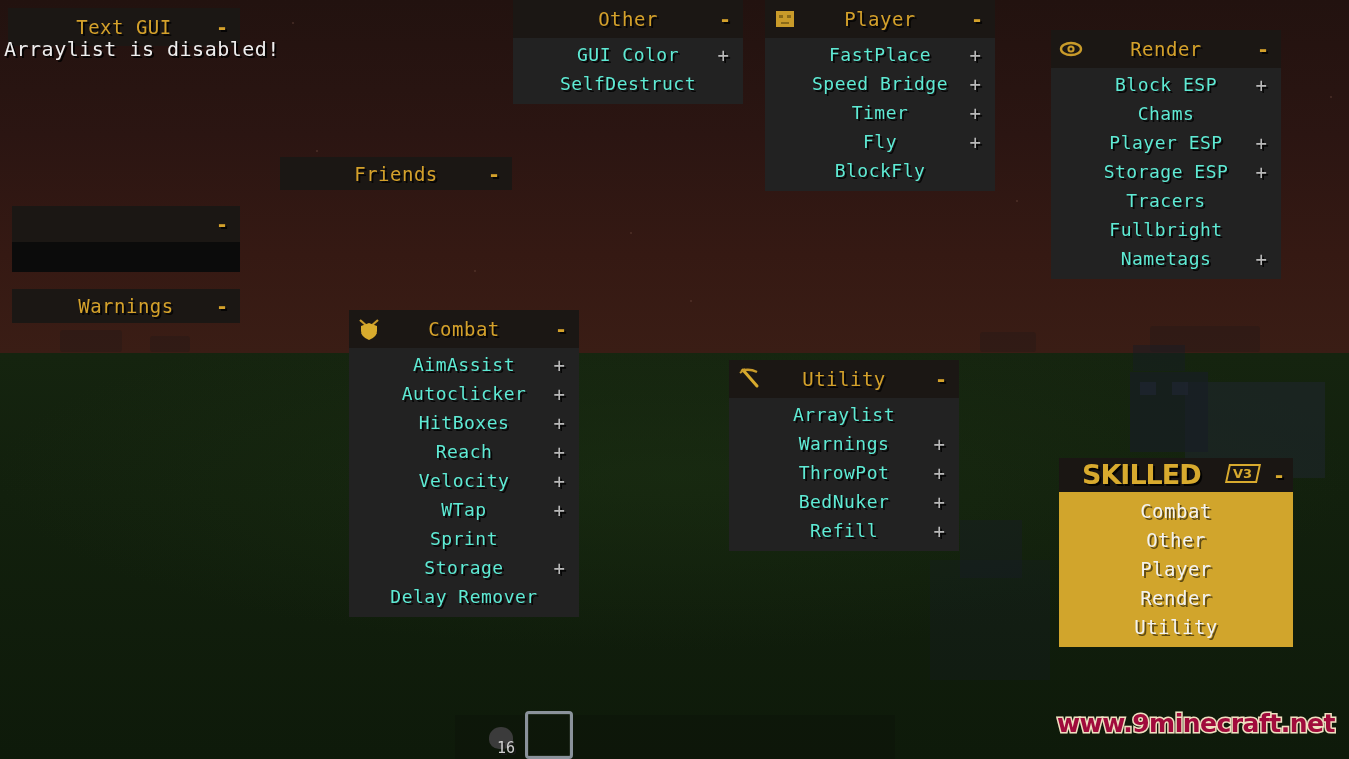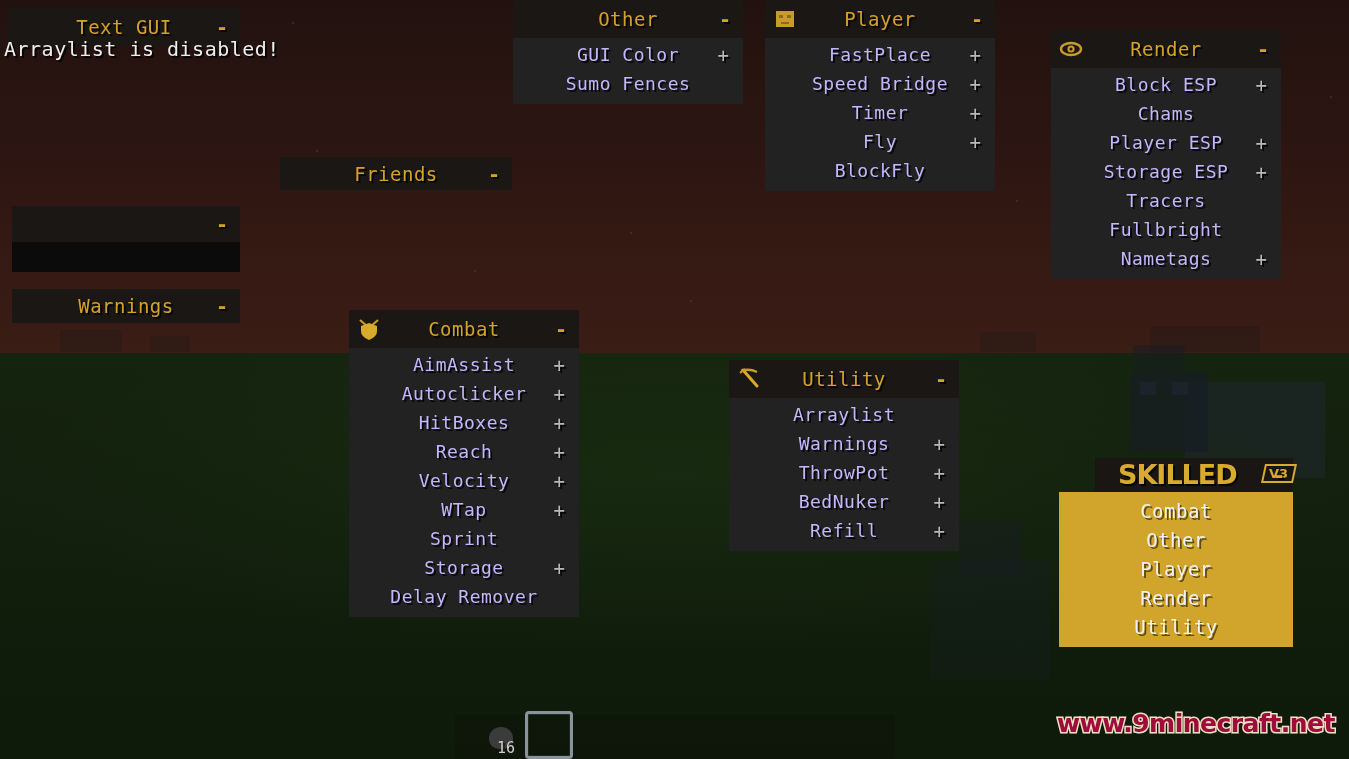--- a/index.html
+++ b/index.html
@@ -75,21 +75,21 @@
   .p-icon {
     position:absolute; left:8px; top:50%; transform:translateY(-50%);
     width:24px; height:24px;
   }
   .p-body { background:#222222; padding:2px 0 6px 0; }
   .p-row {
     position:relative; height:29px;
     display:flex; align-items:center; justify-content:center;
   }
   .p-row .p-label {
-    color:#c4b5fd; font-size:18px; letter-spacing:.5px;
+    color:#5eead4; font-size:18px; letter-spacing:.5px;
     font-family:"DejaVu Sans Mono", monospace;
     text-shadow:2px 2px 0 rgba(0,0,0,.8);
   }
   .p-row .p-plus {
     position:absolute; right:14px; top:50%; transform:translateY(-50%);
     color:#b9b9b9; font-size:19px; line-height:1;
     text-shadow:2px 2px 0 rgba(0,0,0,.8);
   }
 
   
@@ -98,21 +98,21 @@
     font-family:"DejaVu Sans Mono", monospace;
     text-shadow:2px 2px 0 rgba(0,0,0,.85);
     white-space:nowrap;
   }
   .empty-body { background:#0b0b0b; }
 
   
   #skilled { position:absolute; left:1059px; top:458px; width:234px; }
   .sk-head {
     height:34px; background:#1a1613; position:relative;
-    display:flex; align-items:center;margin-left:36px;
+    display:flex; align-items:center;
   }
   .sk-logo {
     position:absolute; left:23px; top:1px;
     font-family:"DejaVu Sans", sans-serif;
     font-weight:bold; font-size:27px; letter-spacing:-1px;
     color:#d8aa2e;
     text-shadow:2px 2px 0 rgba(0,0,0,.85);
   }
   .sk-v3 {
     position:absolute; left:168px; top:6px;
@@ -223,21 +223,21 @@
     <div class="p-head">
       <div class="p-title">Other</div>
       <div class="p-toggle">-</div>
     </div>
     <div class="p-body">
       <div class="p-row">
         <span class="p-label">GUI Color</span>
         <span class="p-plus">+</span>
       </div>
       <div class="p-row">
-        <span class="p-label">Sumo Fences</span>
+        <span class="p-label">SelfDestruct</span>
         <span class="p-plus"></span>
       </div>
     </div>
   </div>
 
   <div class="panel" id="p-player" style="left:765px; top:0px; width:230px;">
     <div class="p-head">
       <span class="p-icon">
         <svg viewBox="0 0 24 24" width="24" height="24">
           <rect x="3" y="4" width="18" height="16" fill="#c99b2a"></rect>

